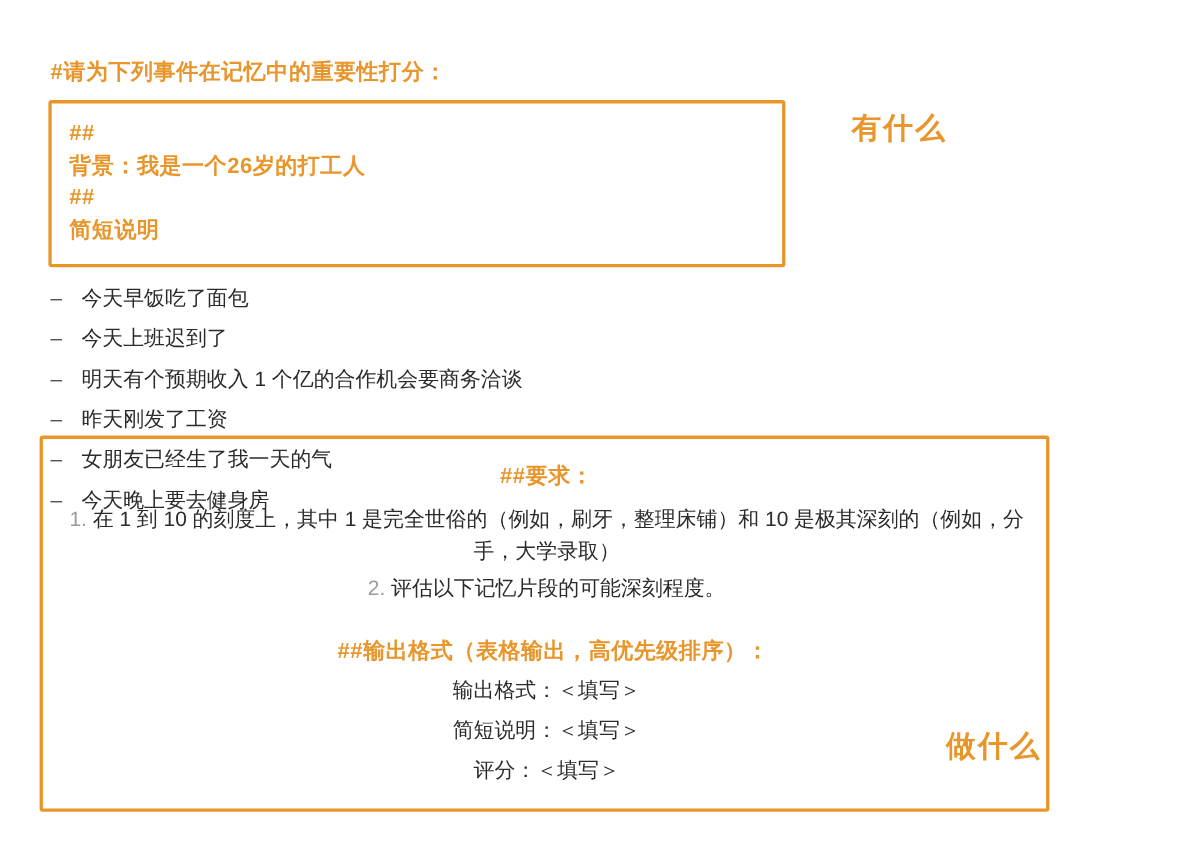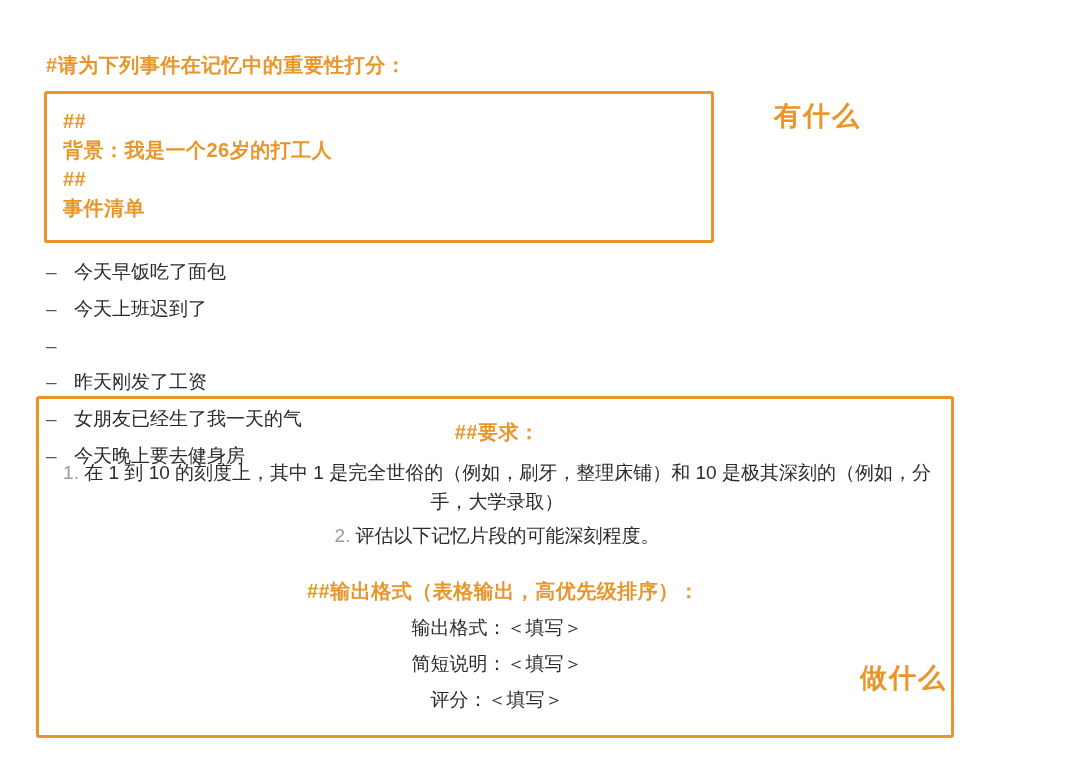--- a/index.html
+++ b/index.html
@@ -120,37 +120,38 @@
     <span class="heading">#</span><span class="heading">请为下列事件在记忆中的重要性打分：</span>
   </div>
 
   <div class="box box-top">
     <div>
       <span class="heading">##</span>
         <span class="heading">背景：我是一个26岁的打工人</span>
     </div>
     <div>
       <span class="heading">##</span>
-        <span class="heading">事件清单</span>
+        <span class="heading">简短说明</span>
     </div>
   </div>
 
   <div class="side-note" id="note-top">有什么</div>
 
   <ul class="bullets">
     <li>
         <span class="dash">–</span>
         <span>今天早饭吃了面包</span>
       </li>
     <li>
         <span class="dash">–</span>
         <span>今天上班迟到了</span>
       </li>
     <li>
         <span class="dash">–</span>
+        <span>明天有个预期收入 1 个亿的合作机会要商务洽谈</span>
       </li>
     <li>
         <span class="dash">–</span>
         <span>昨天刚发了工资</span>
       </li>
     <li>
         <span class="dash">–</span>
         <span>女朋友已经生了我一天的气</span>
       </li>
     <li>

